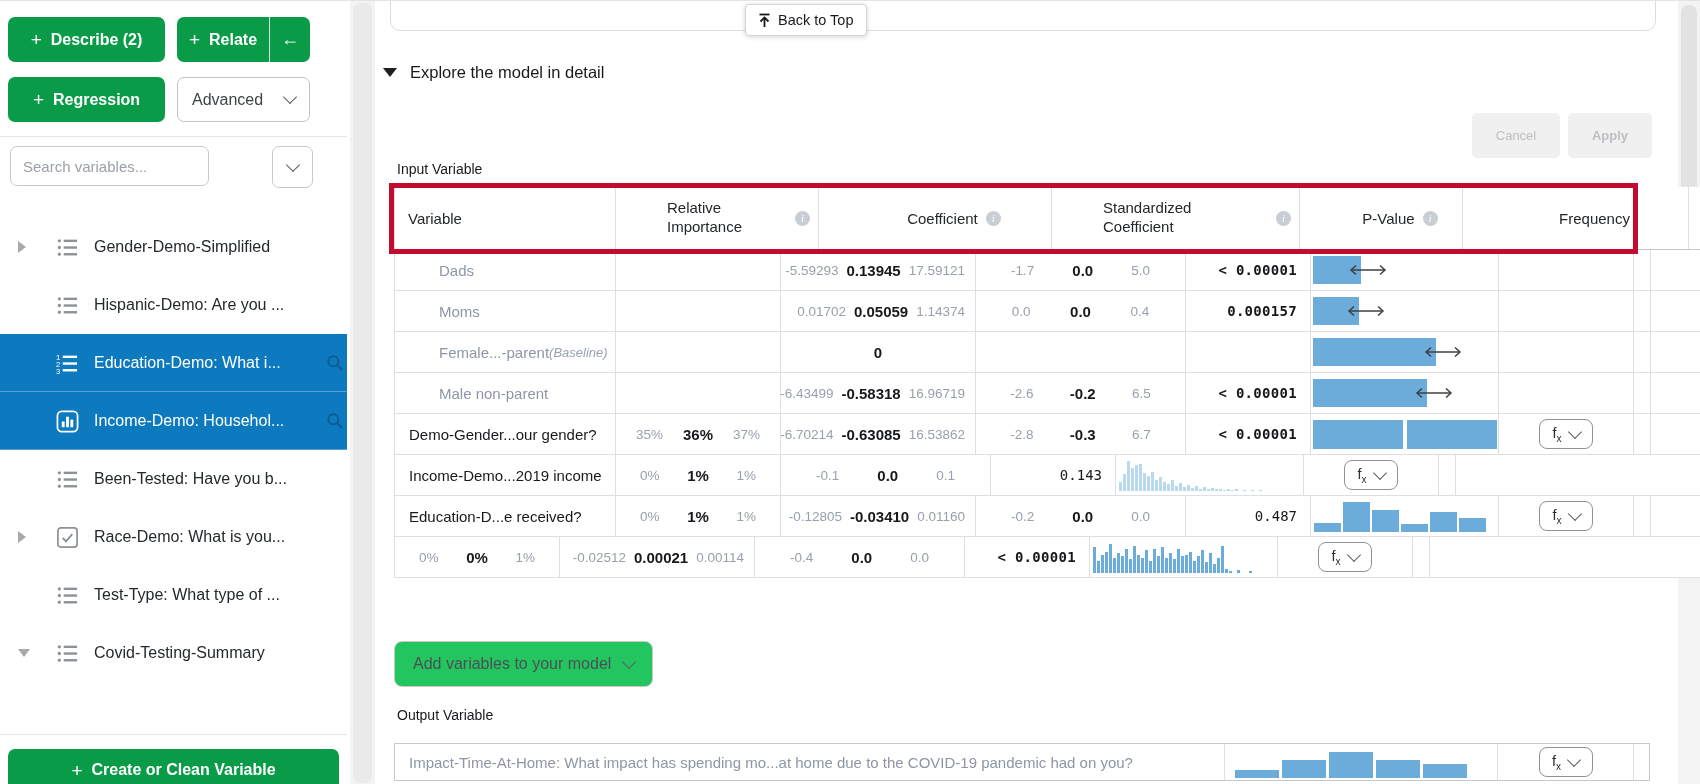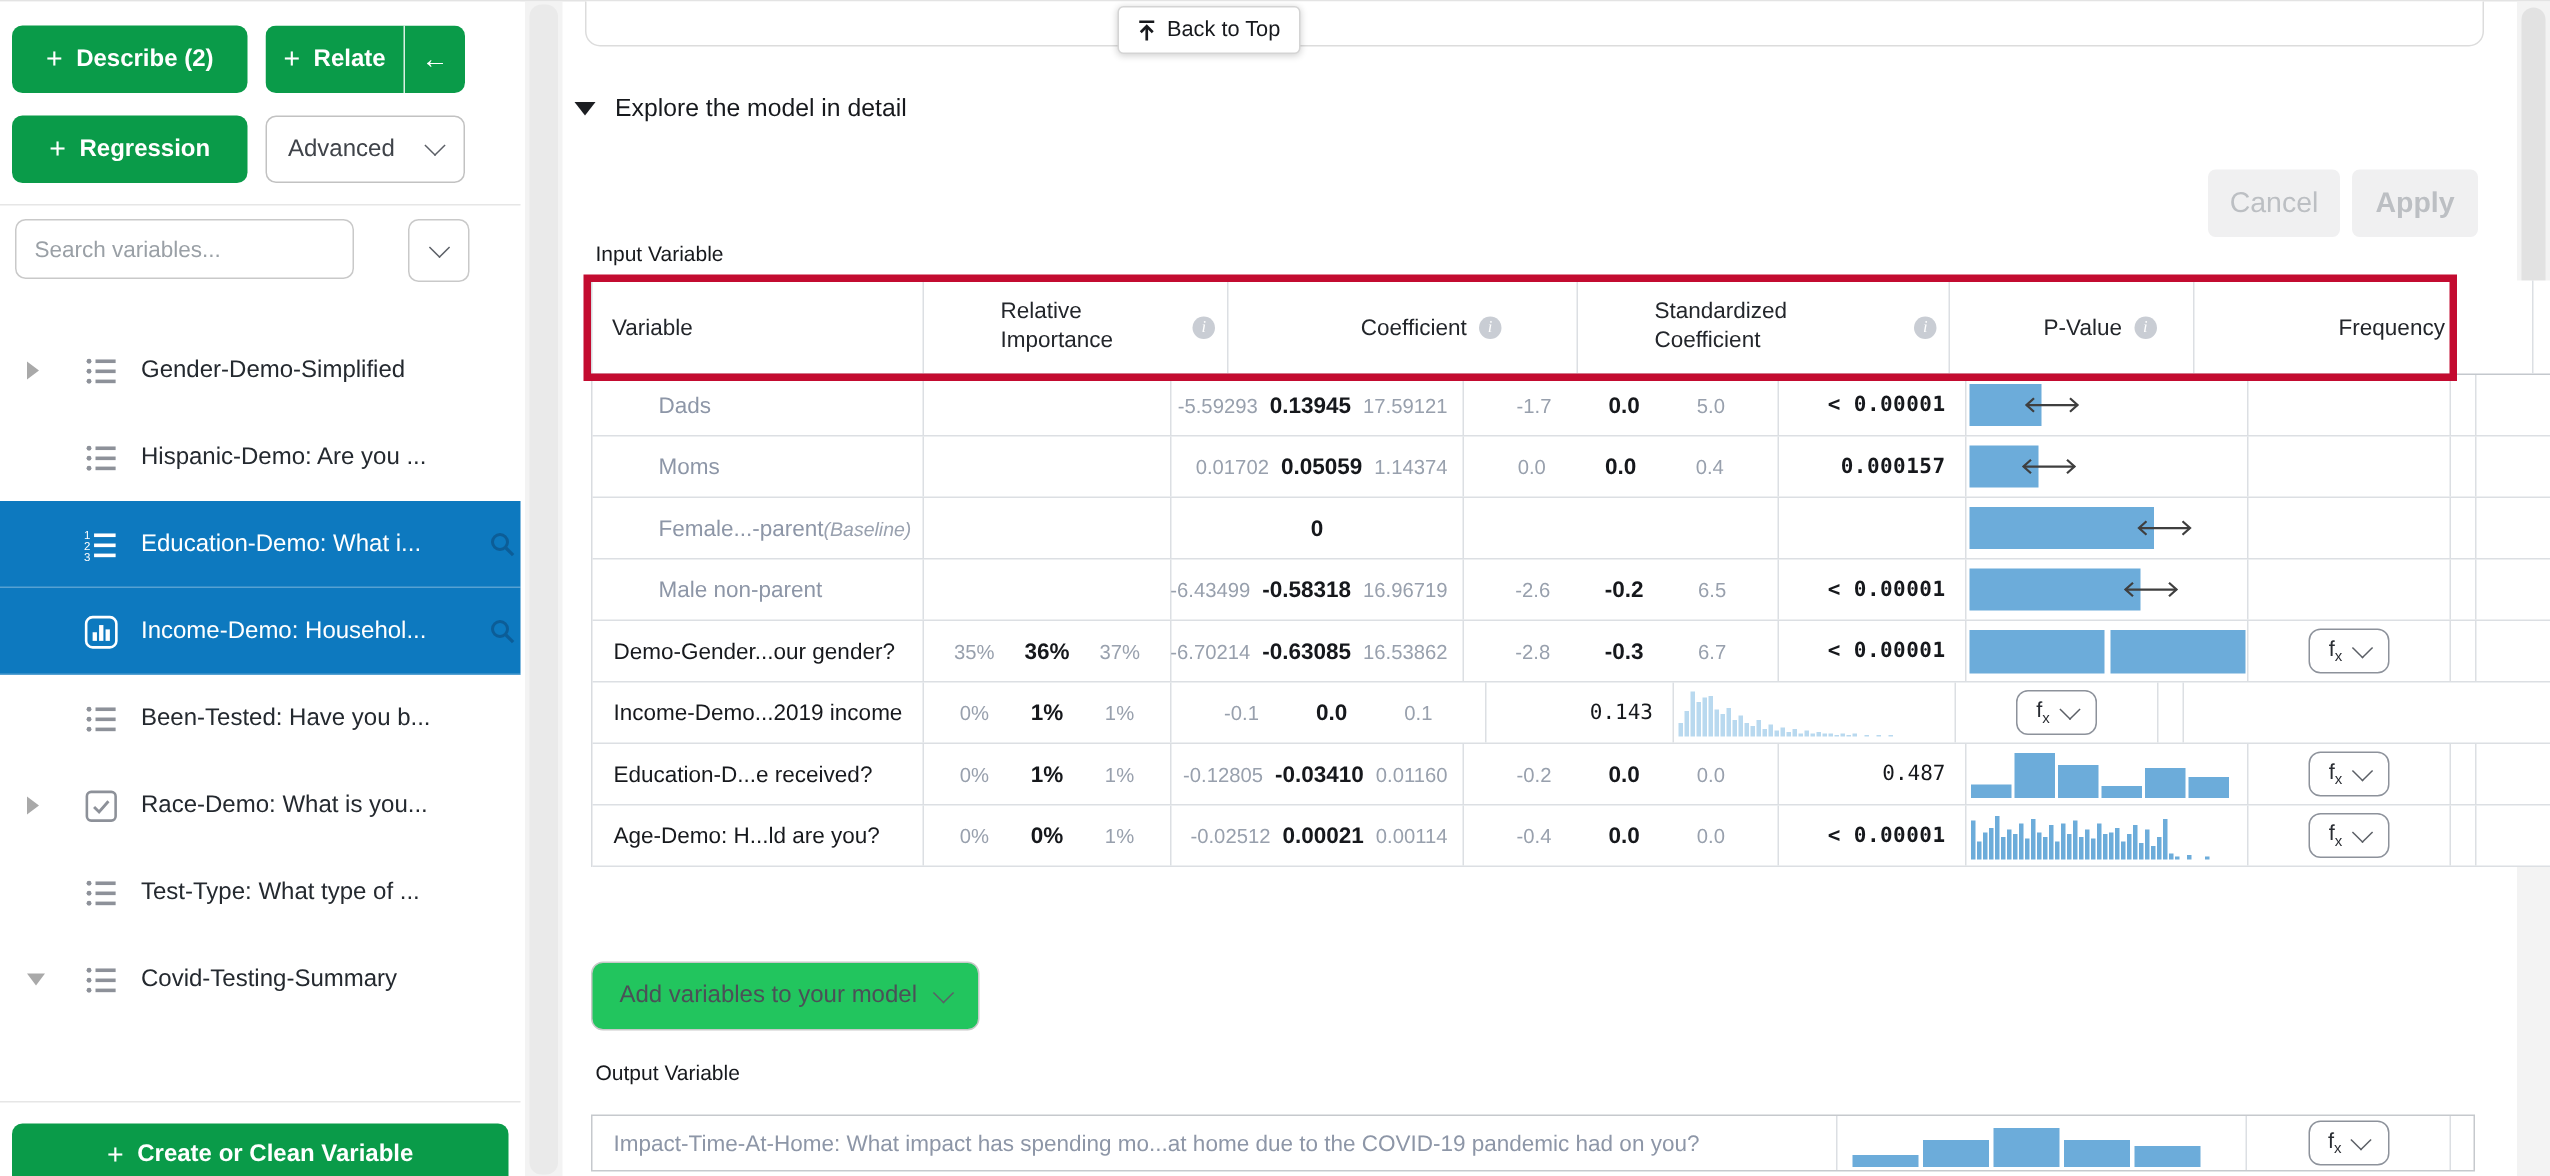--- a/index.html
+++ b/index.html
@@ -23,21 +23,21 @@
   .relate-arrow{width:40px;display:flex;align-items:center;justify-content:center;background:var(--green);
                 color:#fff;font-size:18px;cursor:pointer;}
   #btn-regression{left:8px;top:76px;width:157px;height:45px;}
   #advanced{position:absolute;left:177px;top:76px;width:133px;height:45px;border:1px solid #c2c2c2;
             border-radius:7px;background:#fff;display:flex;align-items:center;justify-content:space-between;
             padding:0 14px;font-size:16px;color:#3f4349;box-sizing:border-box;cursor:pointer;}
   .chev{width:9px;height:9px;border-right:1.7px solid #5b5f66;border-bottom:1.7px solid #5b5f66;
         transform:rotate(45deg);display:inline-block;flex:none;margin-top:-5px;}
   .side-divider{position:absolute;left:0;width:347px;height:1px;background:#e6e6e6;}
   #divider1{top:135px;} #divider2{top:733px;}
-  #search-input{position:absolute;left:10px;top:145px;width:226px;height:40px;border:1px solid #c9c9c9;
+  #search-input{position:absolute;left:10px;top:145px;width:199px;height:40px;border:1px solid #c9c9c9;
                 border-radius:7px;padding:16px 12px;font-size:15px;color:#333;box-sizing:border-box;
                 font-family:inherit;outline:none;}
   #search-input::placeholder{color:#9aa0a6;}
   #search-dd{position:absolute;left:272px;top:145px;width:39px;height:40px;border:1px solid #c9c9c9;
              border-radius:7px;background:#fff;display:flex;align-items:center;justify-content:center;cursor:pointer;}
   #variable-list{position:absolute;left:0;top:217px;width:347px;}
   .side-item{height:58px;display:flex;align-items:center;padding-left:56px;position:relative;cursor:pointer;}
   .side-item.selected{background:var(--selected-blue);box-shadow:inset 0 -1px 0 rgba(255,255,255,.3);}
   .side-label{font-size:16px;color:#24292f;white-space:nowrap;overflow:hidden;margin-left:15px;flex:1;}
   .selected .side-label{color:#fff;}
@@ -61,21 +61,21 @@
   #top-card{position:absolute;left:390px;top:-26px;width:1266px;height:56px;border:1px solid #dcdcdc;
             border-radius:10px;background:#fff;box-sizing:border-box;}
   #back-to-top{position:absolute;left:745px;top:3px;height:30px;background:#fff;border:1px solid #d4d4d4;
                border-radius:4px;box-shadow:0 1px 5px rgba(0,0,0,.18);display:flex;align-items:center;
                gap:7px;padding:0 12px;font-size:14.5px;color:#17191d;cursor:pointer;z-index:3;}
   #section-header{position:absolute;left:383px;top:62px;display:flex;align-items:center;gap:13px;cursor:pointer;}
   .sec-caret{width:0;height:0;border-top:9px solid #1c1e22;border-left:7px solid transparent;
              border-right:7px solid transparent;}
   #section-title{font-size:16.5px;color:#17191d;}
   .ghost-btn{position:absolute;background:#f0f0f1;color:#bcbfc3;border:none;border-radius:5px;
-             font-size:19px;font-family:inherit;cursor:default;}
+             font-size:13px;font-family:inherit;cursor:default;}
   #btn-cancel{left:1472px;top:112px;width:88px;height:45px;}
   #btn-apply{left:1568px;top:112px;width:84px;height:45px;font-weight:bold;}
   .area-label{position:absolute;font-size:14px;color:#17191d;}
   #input-label{left:397px;top:160px;} #output-label{left:397px;top:706px;}
   
   #input-table{position:absolute;left:394px;top:186px;border-left:1px solid #d9dce0;background:#fff;}
   .t-row{display:flex;border-bottom:1px solid #dcdfe3;}
   .t-head{height:62px;border-bottom:1px solid #c4c8cd;gap:38px;}
   .cell{box-sizing:border-box;border-right:1px solid #dcdfe3;display:flex;align-items:center;position:relative;}
   .col0{width:221px}.col1{width:165px}.col2{width:195px}.col3{width:210px}
@@ -606,23 +606,20 @@
       </div>
       <div class="cell col6 transcell">
         <button class="fx-btn">
           <span>f<sub>x</sub></span>
           <span class="chev"></span>
         </button>
       </div>
       <div class="cell col7"></div>
     </div>
     <div class="t-row main">
-      <div class="cell col0 vcell">
-        <span class="var-label">Age-Demo: H...ld are you?</span>
-      </div>
       <div class="cell col1 relcell">
         <span class="v-low">0%</span>
         <span class="v-mid">0%</span>
         <span class="v-high">1%</span>
       </div>
       <div class="cell col2 coefcell">
         <span class="v-low">-0.02512</span>
         <span class="v-mid">0.00021</span>
         <span class="v-high">0.00114</span>
       </div>

